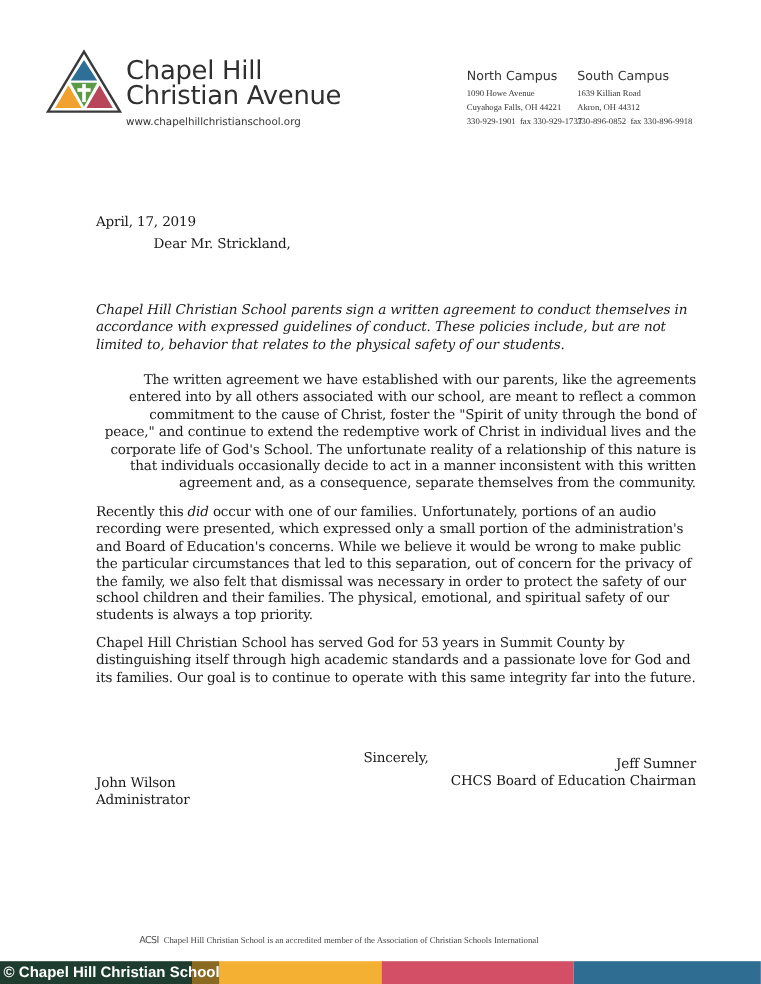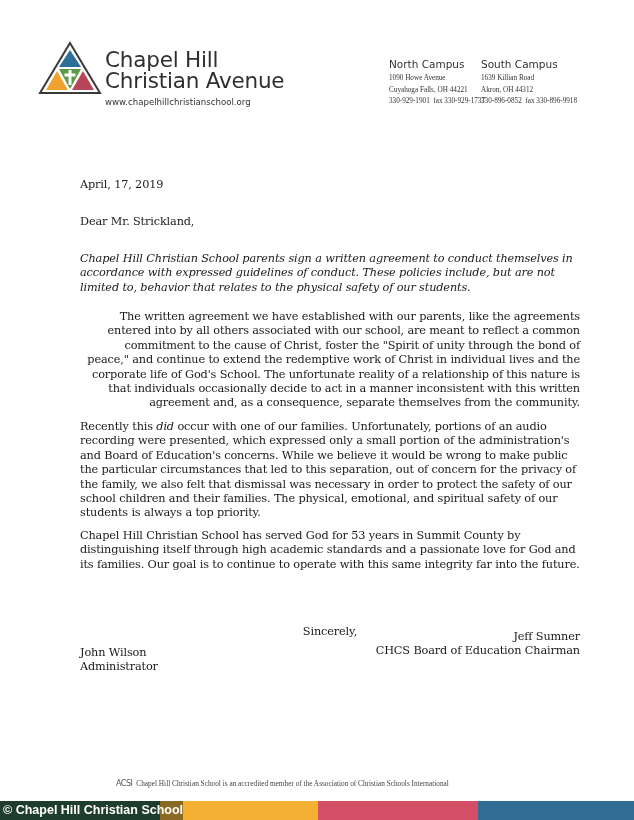--- a/index.html
+++ b/index.html
@@ -23,21 +23,21 @@
   .campus .ctitle { font-family: "DejaVu Sans", sans-serif; font-size: 10.5px; line-height: 14px; color: #333; margin-bottom: 2px; }
   .campus.north { left: 341px; margin-left: 48px; }
   .campus.south { left: 481px; }
 
   .body-text {
     position: absolute; left: 80px; width: 500px;
     font-family: "DejaVu Serif", serif; font-size: 11.3px; line-height: 14.4px;
     color: #1a1a1a; letter-spacing: -0.15px;
   }
   .date { top: 178px; }
-  .salutation { top: 215px; }
+  .salutation { top: 197px; margin-left: 48px; }
   .p1 { top: 252px; font-style: italic; }
   .p2 { top: 310px; text-align: right; }
   .p3 { top: 420px; }
   .p4 { top: 529px; }
   .closing { top: 625px; text-align: center; }
   .sig1 { top: 630px; text-align: right; }
   .sig2 { top: 646px; }
   .body-text p { margin: 0; }
 
   .accred {

